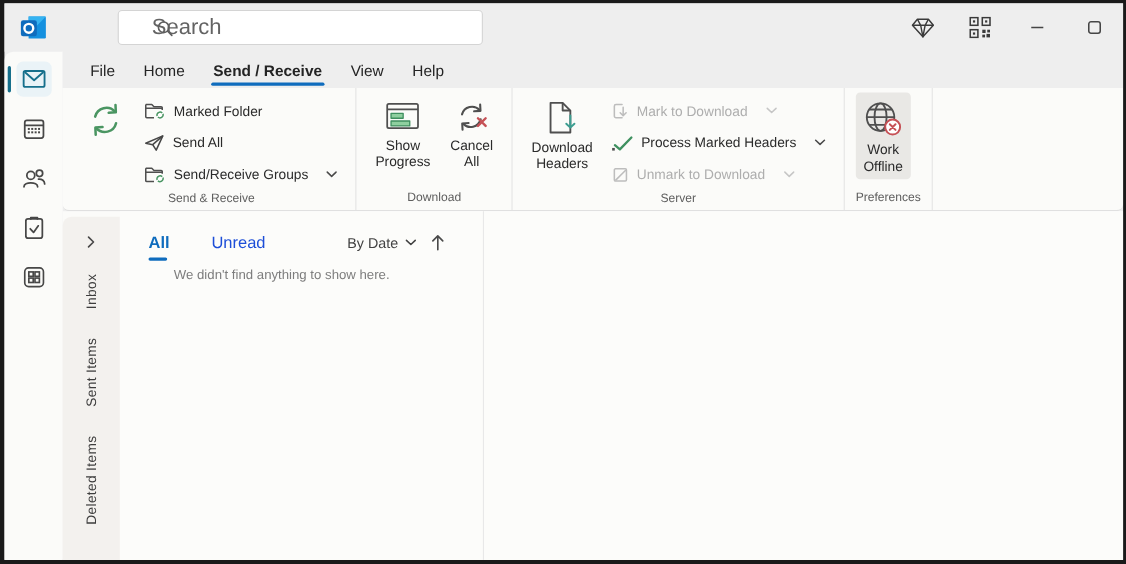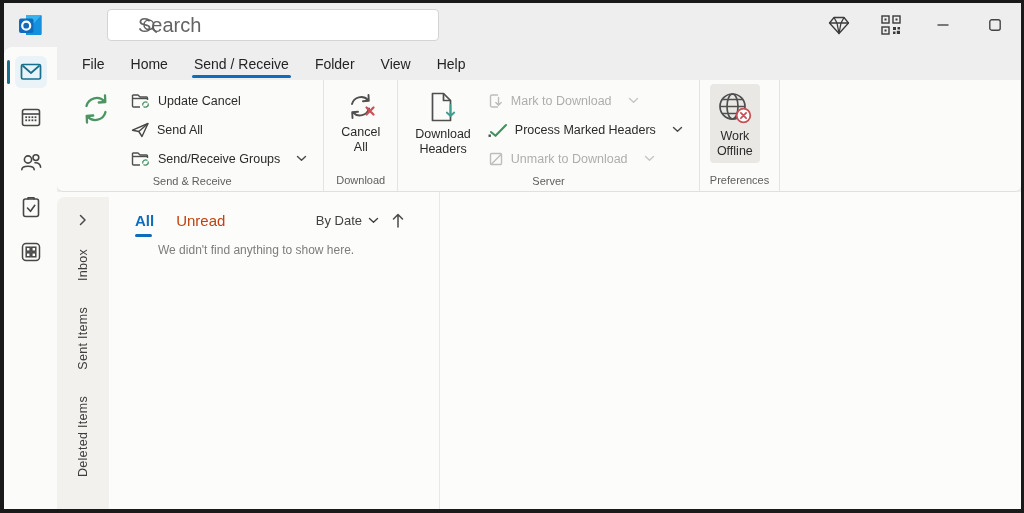--- a/index.html
+++ b/index.html
@@ -26,21 +26,21 @@
   .rail-btn { position:relative; width:32px; height:32px; border:none; background:none; border-radius:6px;
               display:flex; align-items:center; justify-content:center; cursor:pointer; }
   .rail-btn.active { background:#eaf3f7; }
   .rail-accent { position:absolute; left:-8px; top:4px; width:3px; height:24px; border-radius:2px; background:#17708c; }
 
   .right-col { position:absolute; left:53px; top:0; right:0; bottom:0; display:flex; flex-direction:column; }
 
   
   .tabrow { height:33px; background:#eeeeee; display:flex; align-items:center; padding-left:12px; }
   .tab { position:relative; padding:0 13px; font-size:14px; color:#242424; height:33px; display:flex; align-items:center; cursor:pointer; }
-  .tab.active { font-weight:normal; }
+  .tab.active { font-weight:bold; }
   .tab.active::after { content:""; position:absolute; left:11px; right:11px; bottom:2px; height:3px; background:#0f6cbd; border-radius:2px; }
 
   
   .ribbon { height:112px; background:#fbfbf9; border-bottom:1px solid #e0e0e0; border-radius:0 0 6px 6px;
             display:flex; align-items:stretch; padding-left:4px; }
   .rgroup { position:relative; display:flex; flex-direction:column; padding:4px 10px 0 10px; }
   .rgroup + .rgroup { border-left:1px solid #e4e4e4; }
   .rgroup.last { border-right:1px solid #e4e4e4; }
   .rgroup-content { flex:1; display:flex; align-items:flex-start; gap:4px; }
   .rgroup-label { text-align:center; font-size:11px; color:#5e5e5e; padding:2px 0 5px; }
@@ -63,21 +63,21 @@
   .strip-expand { margin-top:12px; width:22px; height:22px; border:none; background:none; cursor:pointer;
                   display:flex; align-items:center; justify-content:center; }
   .vlabels { margin-top:18px; display:flex; flex-direction:column; align-items:center; gap:26px; }
   .vlabel { writing-mode:vertical-rl; transform:rotate(180deg); font-size:12.5px; color:#3d3d3d; cursor:pointer; letter-spacing:0.3px; }
 
   .msglist { width:331px; background:#fcfcfa; border-right:1px solid #e8e8e8; padding:20px 0 0 26px; }
   .msglist-header { display:flex; align-items:center; padding-right:34px; }
   .ml-tab { position:relative; font-size:15px; cursor:pointer; }
   .ml-tab.active { color:#0f6cbd; font-weight:bold; }
   .ml-tab.active::after { content:""; position:absolute; left:0; right:2px; bottom:-8px; height:3px; background:#0f6cbd; border-radius:2px; }
-  .ml-tab.inactive { color:#c2410c; margin-left:22px; }
+  .ml-tab.inactive { color:#1d4ed8; margin-left:38px; }
   .sort-cluster { margin-left:auto; display:flex; align-items:center; gap:6px; font-size:13px; color:#424242; cursor:pointer; }
   .sort-dir { border:none; background:none; cursor:pointer; margin-left:12px; display:flex; }
   .empty-text { margin:14px 0 0 23px; font-size:12px; color:#7d7d7d; }
   .readingpane { flex:1; background:#fcfcfa; }
 </style>
 </head>
 <body>
 
 <div class="frame">
 <div class="window">
@@ -183,21 +183,20 @@
         </svg>
       </button>
     </div>
 
     <div class="right-col">
 
       <div class="tabrow">
         <div class="tab">File</div>
         <div class="tab">Home</div>
         <div class="tab active">Send / Receive</div>
-        <div class="tab">Folder</div>
         <div class="tab">View</div>
         <div class="tab">Help</div>
       </div>
 
       <div class="ribbon">
 
         <div class="rgroup">
           <div class="rgroup-content">
             <button class="btn-large">
               <svg width="36" height="36" viewBox="0 0 36 36" fill="none" stroke="#4a9562" stroke-width="2.3" stroke-linecap="round" stroke-linejoin="round">
@@ -210,21 +209,21 @@
             <div class="btn-col">
               <button class="btn-row">
                 <svg width="20" height="17" viewBox="0 0 20 17" fill="none" stroke="#4f4f4f" stroke-width="1.4" stroke-linejoin="round">
                   <path d="M1.5 3 H7 L9 5 H15.5 a1 1 0 0 1 1 1 V8"></path>
                   <path d="M1.5 3 V14 a1 1 0 0 0 1 1 H9"></path>
                   <path d="M1.5 6.5 H16.5"></path>
                   <circle cx="14.5" cy="12.5" r="4" fill="#ffffff" stroke="none"></circle>
                   <path d="M11.8 13.6 a2.9 2.9 0 0 1 4.7 -3" stroke="#4a9562" stroke-width="1.3"></path>
                   <path d="M17.2 11.4 a2.9 2.9 0 0 1 -4.7 3" stroke="#4a9562" stroke-width="1.3"></path>
                 </svg>
-                <span>Update Cancel</span>
+                <span>Marked Folder</span>
               </button>
               <button class="btn-row">
                 <svg width="19" height="16" viewBox="0 0 19 16" fill="none" stroke="#474747" stroke-width="1.4" stroke-linejoin="round">
                   <path d="M1.5 8.2 L17 1.5 L11 14.5 L7.8 9.5 Z"></path>
                   <path d="M7.8 9.5 L17 1.5"></path>
                 </svg>
                 <span>Send All</span>
               </button>
               <button class="btn-row">
                 <svg width="20" height="17" viewBox="0 0 20 17" fill="none" stroke="#4f4f4f" stroke-width="1.4" stroke-linejoin="round">
@@ -242,20 +241,29 @@
                       </svg>
                 </span>
               </button>
             </div>
           </div>
           <div class="rgroup-label">Send &amp; Receive</div>
         </div>
 
         <div class="rgroup">
           <div class="rgroup-content">
+            <button class="btn-large">
+              <svg width="32" height="30" viewBox="0 0 32 30" fill="none" stroke="#4f4f4f" stroke-width="1.6" stroke-linejoin="round">
+                <rect x="2" y="3.5" width="28" height="22" rx="1.5"></rect>
+                <path d="M2 8.5 H30"></path>
+                <rect x="5.5" y="12" width="11" height="4.5" fill="#8fcf9f" stroke="#3f8f5f" stroke-width="1.2"></rect>
+                <rect x="5.5" y="19" width="17" height="4.5" fill="#8fcf9f" stroke="#3f8f5f" stroke-width="1.2"></rect>
+              </svg>
+              <span><span>Show</span><br><span>Progress</span></span>
+            </button>
             <button class="btn-large">
               <svg width="32" height="30" viewBox="0 0 32 30" fill="none" stroke="#4f4f4f" stroke-width="1.9" stroke-linecap="round" stroke-linejoin="round">
                 <path d="M7 13 A9.5 9.5 0 0 1 23 9"></path>
                 <path d="M23.5 4 L23.8 9.8 L18 10.2"></path>
                 <path d="M24 17.5 A9.5 9.5 0 0 1 8 21.5"></path>
                 <path d="M7.5 27 L7.2 21.2 L13 20.8"></path>
                 <path d="M21.5 16.5 L28.5 23.5 M28.5 16.5 L21.5 23.5" stroke="#c65156" stroke-width="2.2"></path>
               </svg>
               <span><span>Cancel</span><br><span>All</span></span>
             </button>

